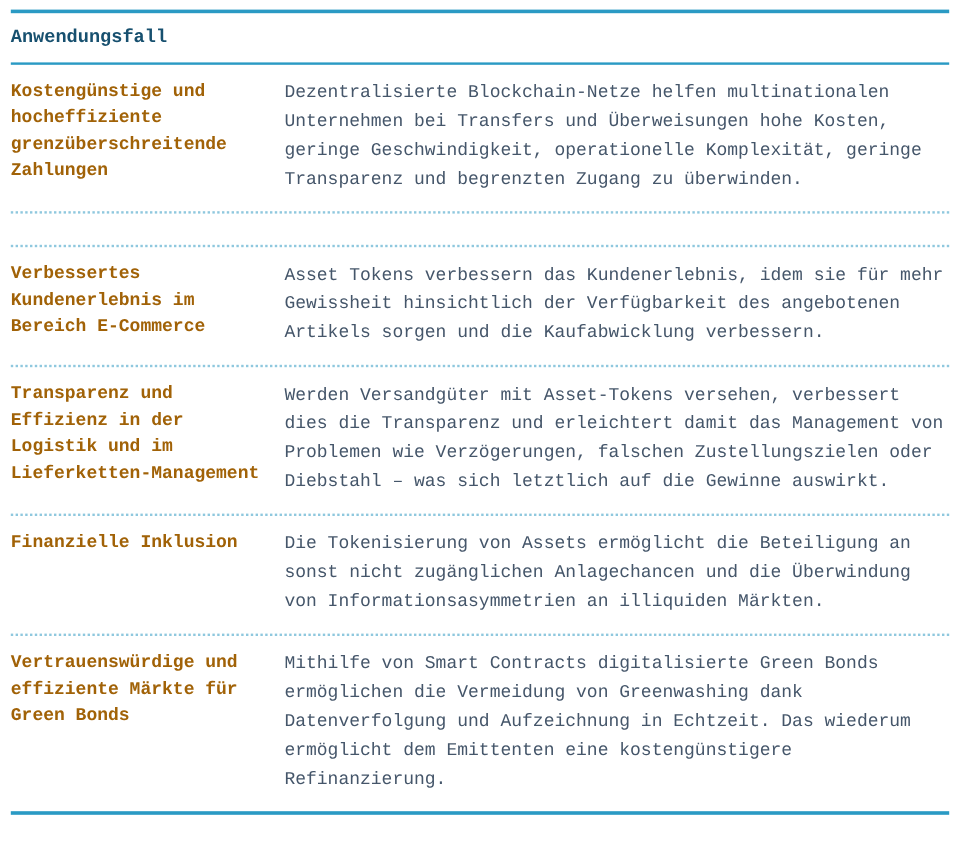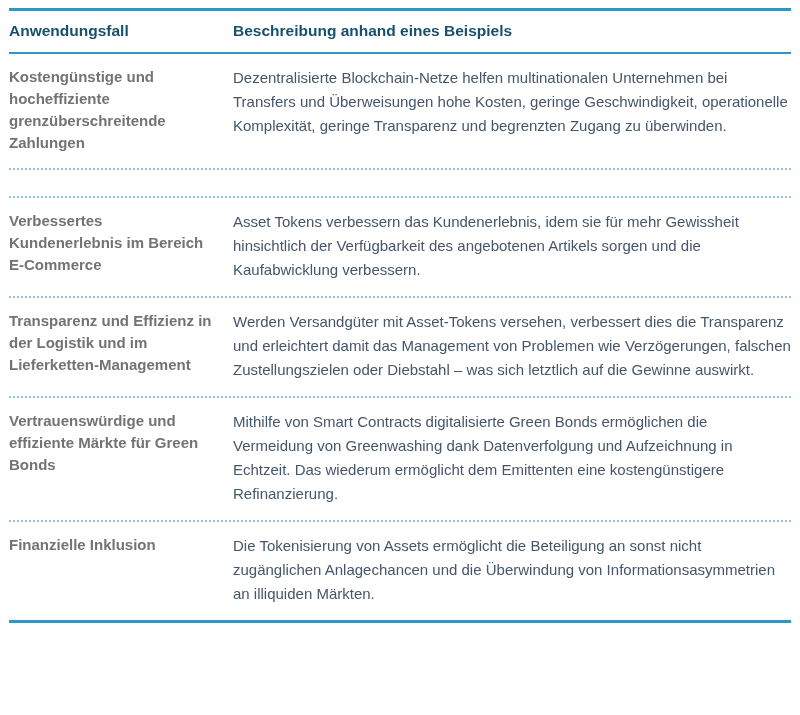--- a/index.html
+++ b/index.html
@@ -16,61 +16,62 @@
     background: #ffffff;
   }
   .table {
     width: 100%;
     border-top: 3px solid #2a9ac4;
     border-bottom: 3px solid #2a9ac4;
   }
   .row {
     display: grid;
     grid-template-columns: 212px 1fr;
-    column-gap: 12px;
+    column-gap: 0;
+    font-family: Liberation Mono, monospace;
   }
   .header-row {
     border-bottom: 2px solid #2a9ac4;
     padding: 10px 0 11px 0;
   }
   .header-cell {
     font-size: 15.5px;
     font-weight: bold;
     color: #17506f;
     line-height: 20px;
   }
   .body .row {
     padding: 12px 0 14px 0;
   }
   .body .row + .row {
     border-top: 2px dotted #8fc8de;
   }
   .use-case {
     font-size: 15px;
     font-weight: bold;
-    color: #737373;
+    color: #a16207;
     line-height: 22px;
     padding-right: 4px;
   }
   .description {
     font-size: 15px;
     font-weight: normal;
     color: #45566a;
     line-height: 24px;
+    margin-left: 16px;
   }
 </style>
 </head>
 <body>
 
 <div class="page">
   <div class="table">
 
     <div class="row header-row">
       <div class="header-cell">Anwendungsfall</div>
-      <div class="header-cell">Beschreibung anhand eines Beispiels</div>
     </div>
 
     <div class="body">
 
       <div class="row">
         <div class="use-case">Kostengünstige und hocheffiziente grenzüberschreitende Zahlungen</div>
         <div class="description">Dezentralisierte Blockchain-Netze helfen multinationalen Unternehmen bei Transfers und Überweisungen hohe Kosten, geringe Geschwindigkeit, operationelle Komplexität, geringe Transparenz und begrenzten Zugang zu überwinden.</div>
       </div>
 
       <div class="row">
@@ -80,24 +81,24 @@
         <div class="use-case">Verbessertes Kundenerlebnis im Bereich E-Commerce</div>
         <div class="description">Asset Tokens verbessern das Kundenerlebnis, idem sie für mehr Gewissheit hinsichtlich der Verfügbarkeit des angebotenen Artikels sorgen und die Kaufabwicklung verbessern.</div>
       </div>
 
       <div class="row">
         <div class="use-case">Transparenz und Effizienz in der Logistik und im Lieferketten-Management</div>
         <div class="description">Werden Versandgüter mit Asset-Tokens versehen, verbessert dies die Transparenz und erleichtert damit das Management von Problemen wie Verzögerungen, falschen Zustellungszielen oder Diebstahl – was sich letztlich auf die Gewinne auswirkt.</div>
       </div>
 
       <div class="row">
-        <div class="use-case">Vertrauenswürdige und effiziente Märkte für Green Bonds</div>
-        <div class="description">Mithilfe von Smart Contracts digitalisierte Green Bonds ermöglichen die Vermeidung von Greenwashing dank Datenverfolgung und Aufzeichnung in Echtzeit. Das wiederum ermöglicht dem Emittenten eine kostengünstigere Refinanzierung.</div>
+        <div class="use-case">Finanzielle Inklusion</div>
+        <div class="description">Die Tokenisierung von Assets ermöglicht die Beteiligung an sonst nicht zugänglichen Anlagechancen und die Überwindung von Informationsasymmetrien an illiquiden Märkten.</div>
       </div>
 
       <div class="row">
-        <div class="use-case">Finanzielle Inklusion</div>
-        <div class="description">Die Tokenisierung von Assets ermöglicht die Beteiligung an sonst nicht zugänglichen Anlagechancen und die Überwindung von Informationsasymmetrien an illiquiden Märkten.</div>
+        <div class="use-case">Vertrauenswürdige und effiziente Märkte für Green Bonds</div>
+        <div class="description">Mithilfe von Smart Contracts digitalisierte Green Bonds ermöglichen die Vermeidung von Greenwashing dank Datenverfolgung und Aufzeichnung in Echtzeit. Das wiederum ermöglicht dem Emittenten eine kostengünstigere Refinanzierung.</div>
       </div>
 
     </div>
   </div>
 </div>
 
 </body></html>

